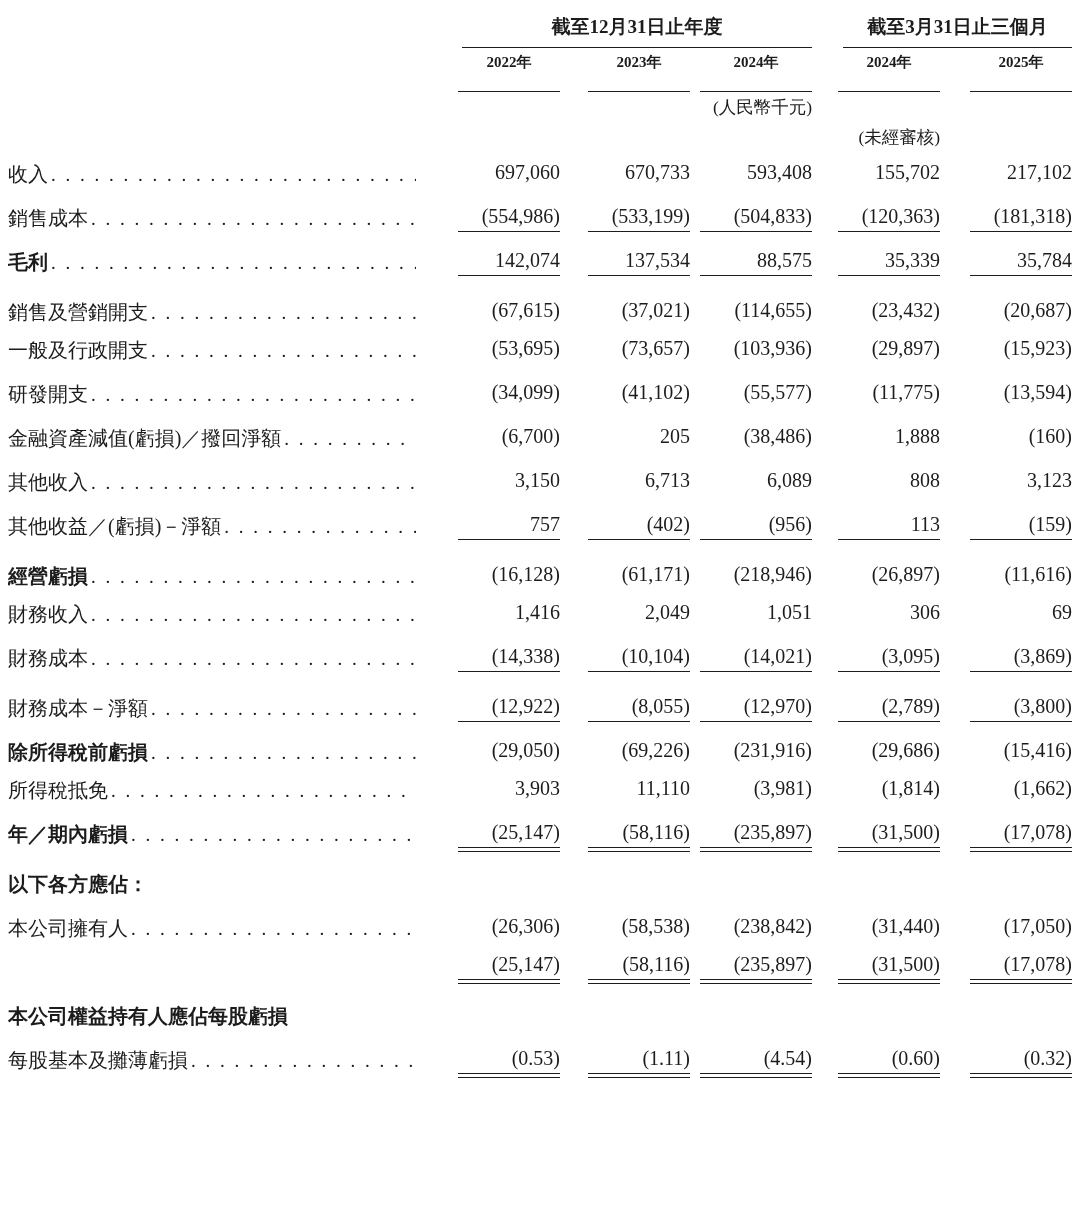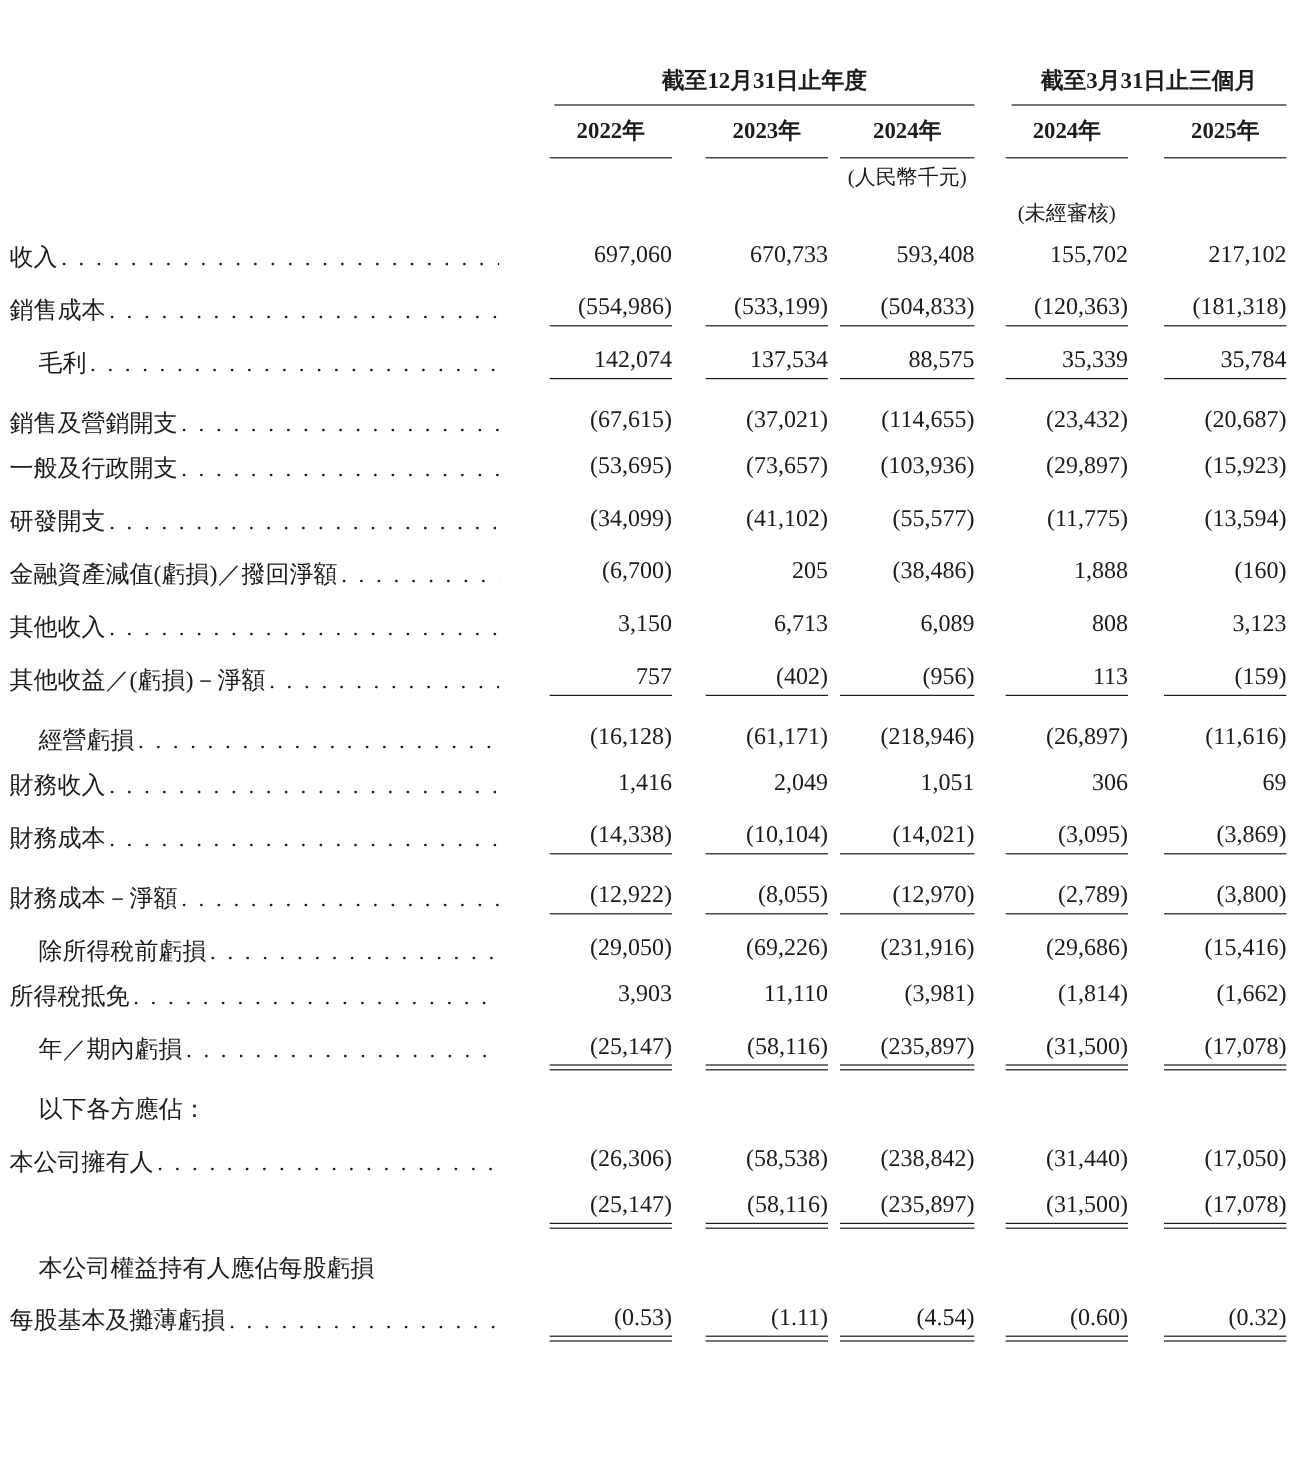--- a/index.html
+++ b/index.html
@@ -18,44 +18,43 @@
   col.w2 { width: 130px; }
   col.w3 { width: 122px; }
   col.w4 { width: 128px; }
   col.w5 { width: 132px; }
 
   
   .grp {
     font-weight: bold; font-size: 19px; text-align: center;
     padding-bottom: 7px; border-bottom: 1.6px solid #1c1c1c;
     white-space: nowrap;
-    margin-top: 40px;
   }
   .g1 { margin-left: 32px; }
   .g2 { margin-left: 31px; }
   tr.yearrow td { height: 44px; vertical-align: bottom; }
   .yr {
-    margin-left: auto; text-align: center; font-weight: bold; font-size: 19px;
-    border-bottom: 1.6px solid #1c1c1c; padding-bottom: 9px; white-space: nowrap;
+    margin-left: auto; text-align: center; font-weight: bold; font-size: 15px;
+    border-bottom: 1.6px solid #1c1c1c; padding-bottom: 19px; white-space: nowrap;
   }
   tr.noterow td { height: 30px; vertical-align: middle; }
-  .note { margin-left: auto; text-align: center; font-size: 17.5px; white-space: nowrap; }
+  .note { margin-left: auto; text-align: right; font-size: 17.5px; white-space: nowrap; }
 
   .c1 .yr, .c1 .num, .c1 .note { width: 102px; min-width: 102px; }
   .c2 .yr, .c2 .num, .c2 .note { width: 102px; min-width: 102px; }
   .c3 .yr, .c3 .num, .c3 .note { width: 112px; min-width: 112px; }
   .c4 .yr, .c4 .num, .c4 .note { width: 102px; min-width: 102px; }
   .c5 .yr, .c5 .num, .c5 .note { width: 102px; min-width: 102px; }
 
   
   tbody td { height: 44px; vertical-align: middle; font-size: 20px; }
   tr.gap > td { padding-top: 12px; }
   td.label .labwrap { display: flex; align-items: baseline; padding-right: 14px; overflow: hidden; }
   .lbl { font-size: 20px; white-space: nowrap; }
-  tr.bold .lbl { font-weight: normal; margin-left: 24px; }
+  tr.bold .lbl { font-weight: bold; }
   .dots { flex: 1; overflow: hidden; white-space: nowrap; padding-left: 3px; }
   .dots::after {
     font-size: 19px; letter-spacing: 2.5px;
     content: ". . . . . . . . . . . . . . . . . . . . . . . . . . . . . . . . . . . . . . . . . . . . . . . . . . . . . . . . . . . .";
   }
   td.val { text-align: right; }
   .num {
     display: inline-block; text-align: right; font-size: 20px;
     padding-bottom: 3px; white-space: nowrap;
   }

